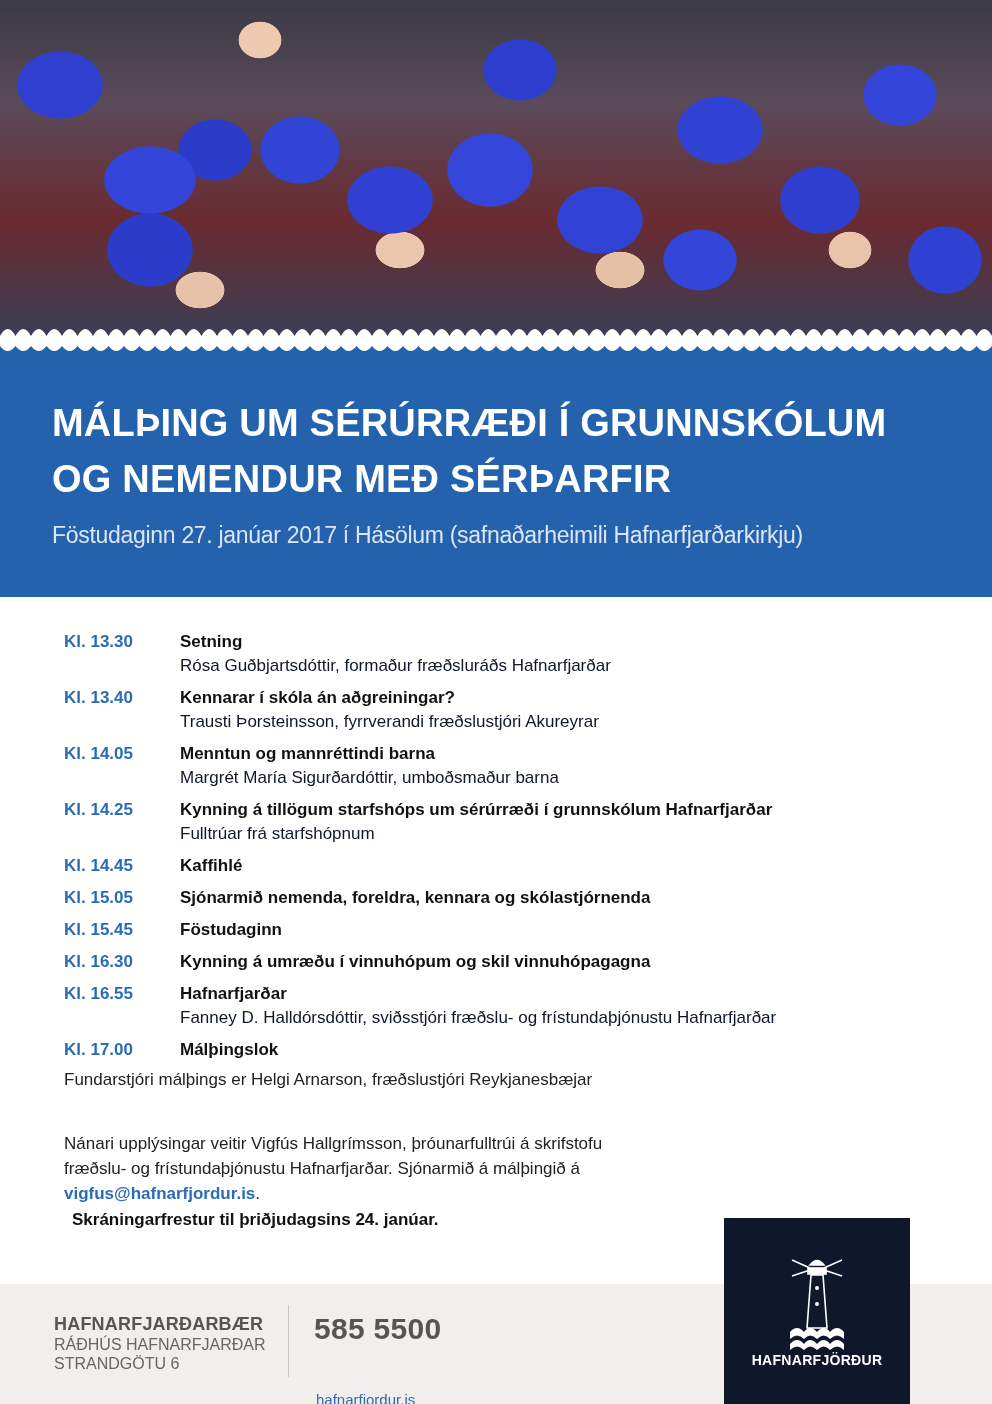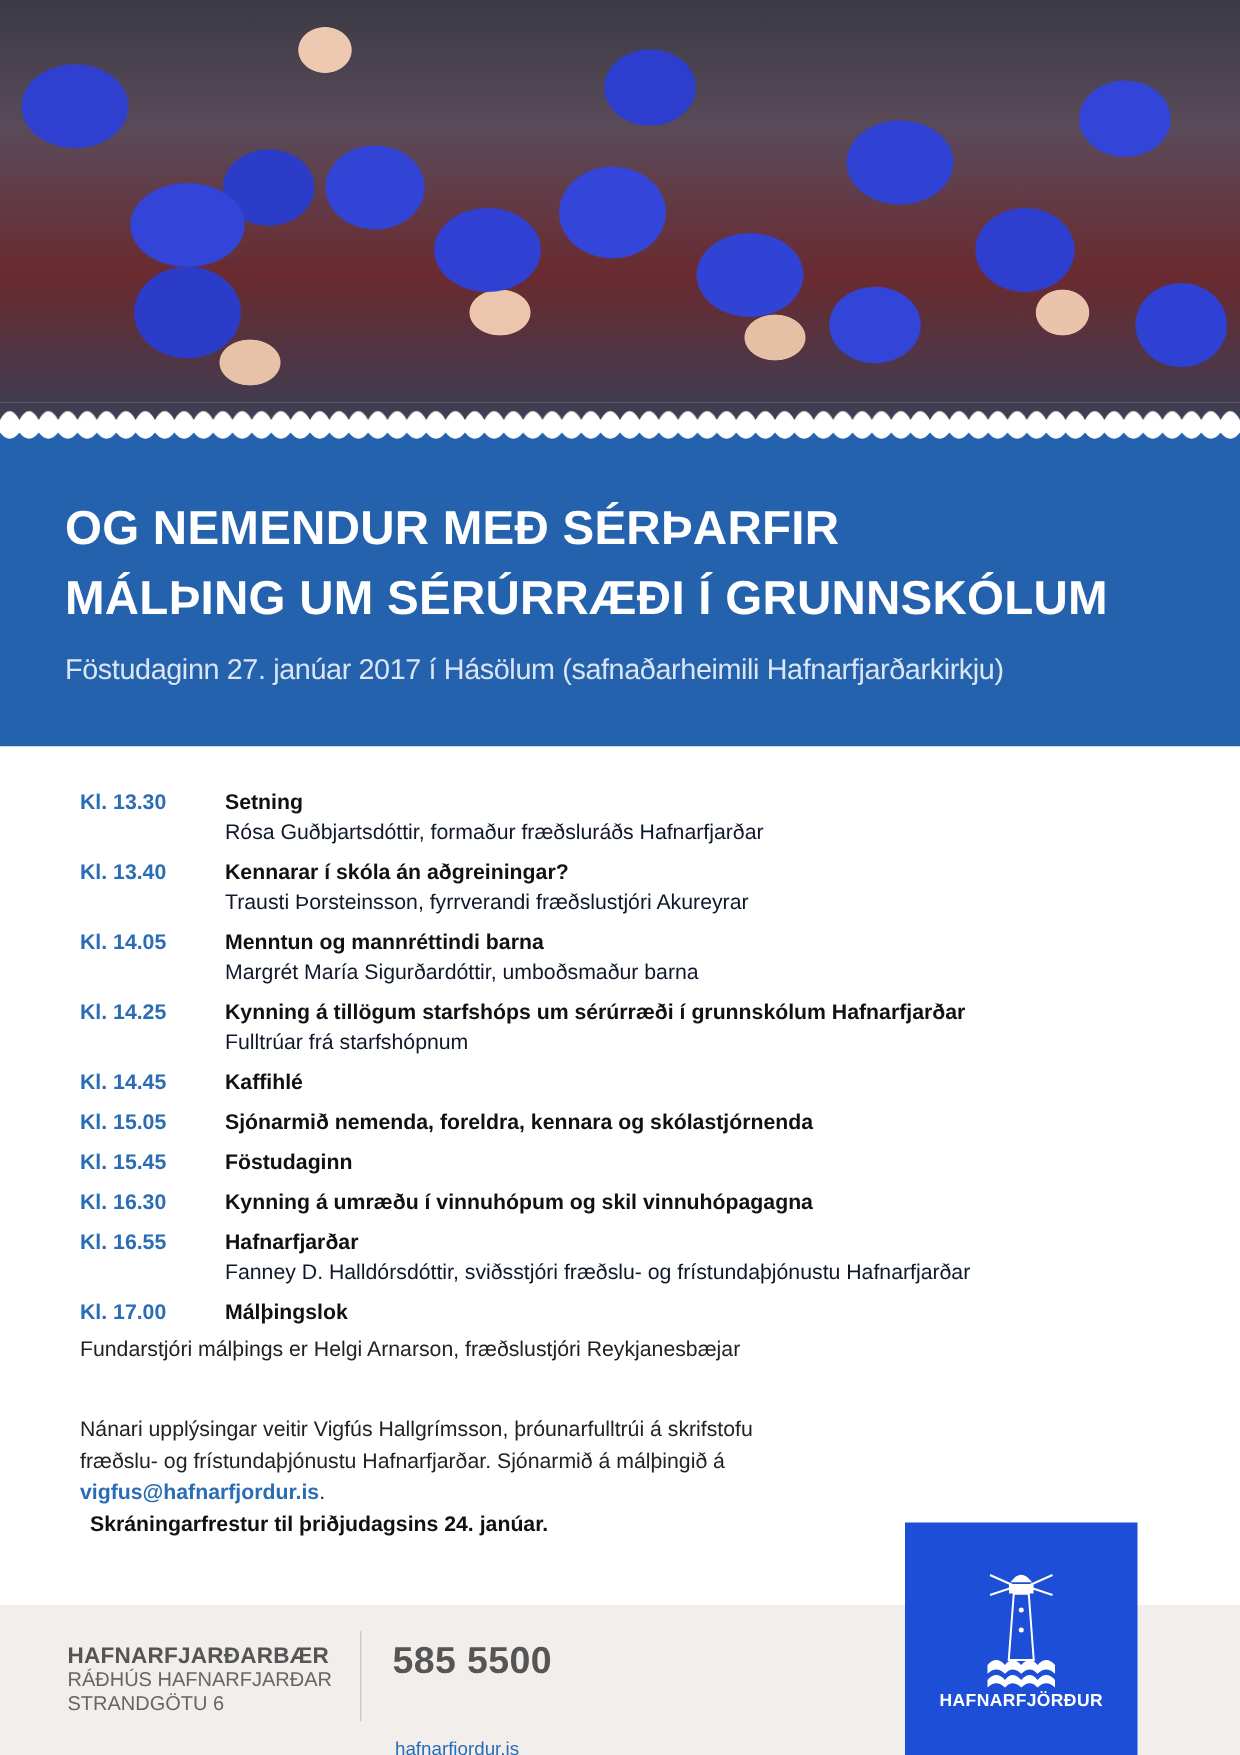--- a/index.html
+++ b/index.html
@@ -51,21 +51,21 @@
 
   
   .footer { position:absolute; left:0; top:1284px; width:992px; height:120px; background:#f1eeeb; }
   .org { position:absolute; left:54px; top:1314px; color:#555; }
   .org-name { font-weight:bold; font-size:18px; color:#555; letter-spacing:0.2px; }
   .org-line { font-size:16px; line-height:19px; color:#666; }
   .divider { position:absolute; left:288px; top:1305px; width:1px; height:72px; background:#c9c5c0; }
   .phone { position:absolute; left:314px; top:1312px; font-size:30px; font-weight:bold; color:#555; letter-spacing:0.3px; }
   .web { position:absolute; left:316px; top:1343px; font-size:15px; color:#2a6cb5;margin-top:48px; }
 
-  .logo { position:absolute; left:724px; top:1218px; width:186px; height:186px; background:#1d4ed8; }
+  .logo { position:absolute; left:724px; top:1218px; width:186px; height:186px; background:#0f172a; }
   .logo svg { position:absolute; left:0; top:0; }
   .logo-text { position:absolute; left:0; width:186px; top:134px; text-align:center; color:#fff; font-weight:bold; font-size:14px; letter-spacing:0.3px; }
 </style>
 </head>
 <body>
 
 <div class="hero"></div>
 <svg class="hero-waves" width="992" height="30" viewBox="0 0 992 30">
   <defs>
     <pattern id="wv" x="0" y="0" width="31" height="30" patternUnits="userSpaceOnUse">
@@ -81,22 +81,22 @@
   <defs>
     <pattern id="wv2" x="0" y="0" width="31" height="20" patternUnits="userSpaceOnUse">
       <path d="M0 0 L31 0 L31 10 Q23.25 20 15.5 10 Q7.75 20 0 10 Z" fill="#ffffff"></path>
     </pattern>
   </defs>
   <rect x="0" y="0" width="992" height="20" fill="#2462ad"></rect>
   <rect x="0" y="0" width="992" height="20" fill="url(#wv2)"></rect>
 </svg>
 
 <div class="title">
+  <div>MÁLÞING UM SÉRÚRRÆÐI Í GRUNNSKÓLUM</div>
   <div>OG NEMENDUR MEÐ SÉRÞARFIR</div>
-  <div>MÁLÞING UM SÉRÚRRÆÐI Í GRUNNSKÓLUM</div>
 </div>
 <div class="subtitle">Föstudaginn 27. janúar 2017 í Hásölum (safnaðarheimili Hafnarfjarðarkirkju)</div>
 
 <div class="program">
   <div class="row">
     <div class="time">Kl. 13.30</div>
     <div class="item">
         <div class="item-title">Setning</div>
         <div class="item-sub">Rósa Guðbjartsdóttir, formaður fræðsluráðs Hafnarfjarðar</div>
       </div>

